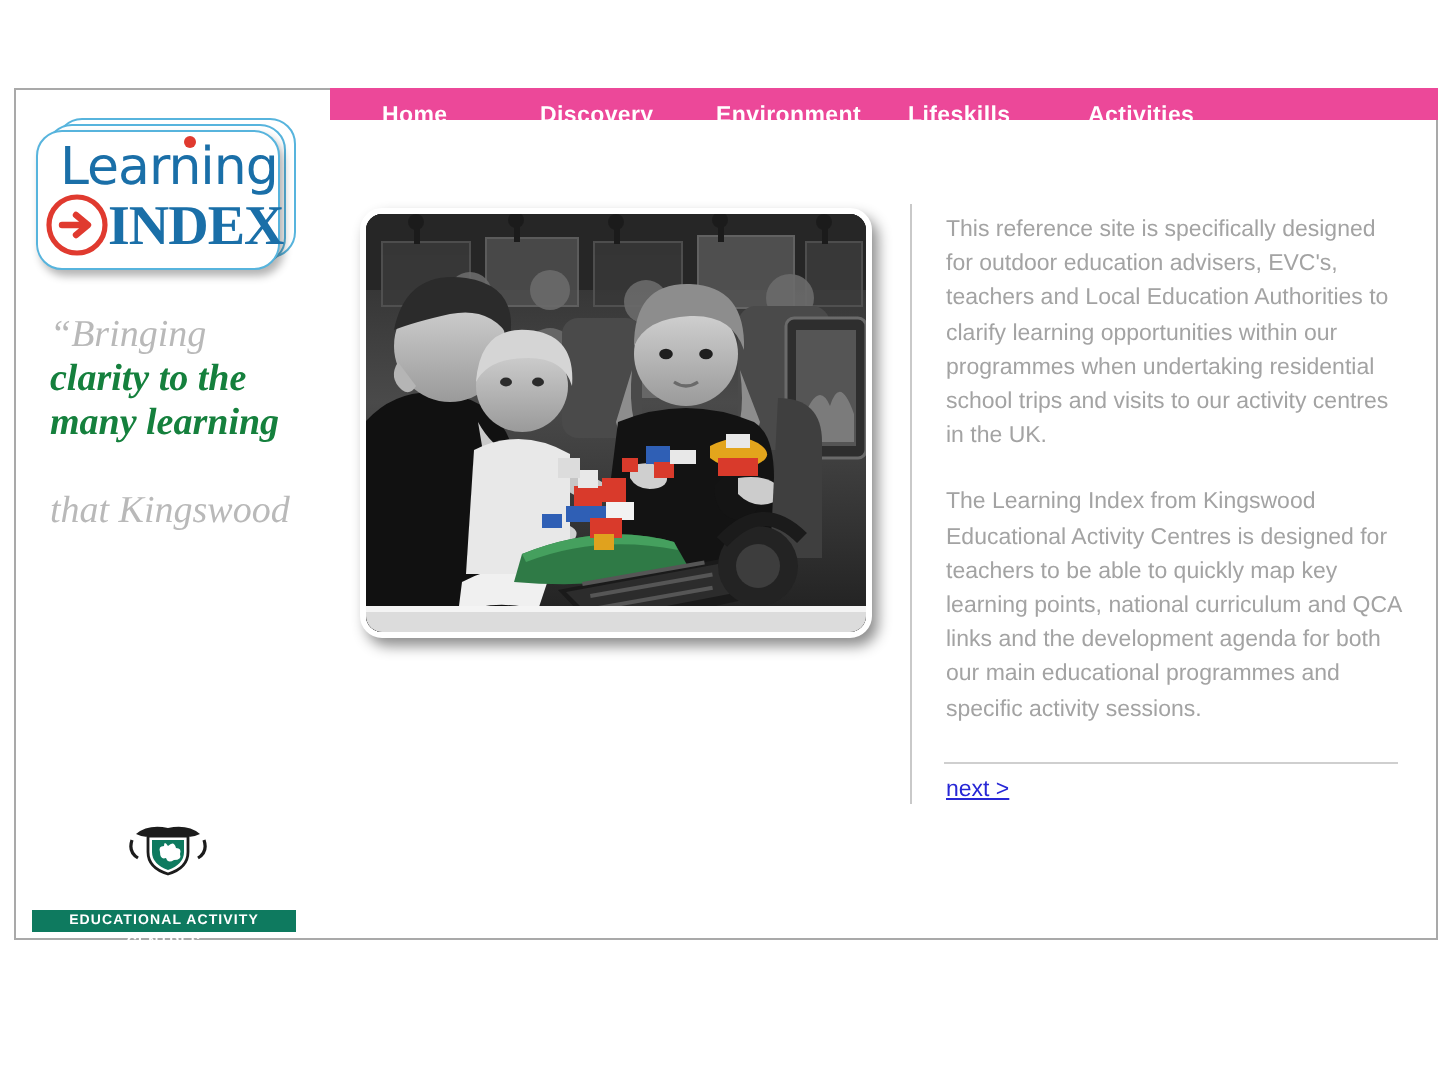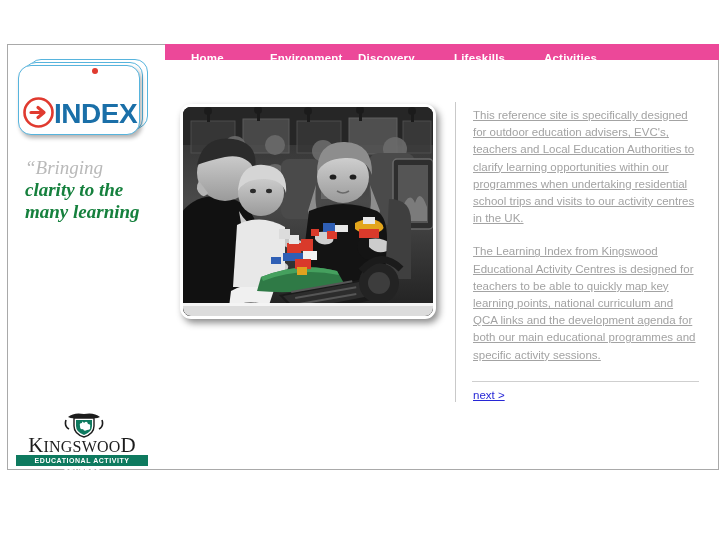--- a/index.html
+++ b/index.html
@@ -109,21 +109,21 @@
     width: 6px;
     height: 6px;
     border-radius: 50%;
     background: #e03a2f;
     z-index: 6;
   }
   #logo .word-index {
     position: absolute;
     left: 36px;
     top: 39px;
-    font-family: Liberation Sans, sans-serif;
+    font-family: Liberation Serif, serif;
     font-size: 28px;
     font-weight: bold;
     color: #1a6fa8;
     letter-spacing: -0.5px;
     z-index: 5;
   }
   #logo .arrow-badge {
     position: absolute;
     left: 5px;
     top: 38px;
@@ -174,21 +174,20 @@
 
   
   #copy {
     position: absolute;
     left: 473px;
     top: 107px;
     width: 228px;
     color: #a3a3a3;
     font-size: 11.5px;
     line-height: 17.2px;
-    text-decoration: underline;
   }
   #copy p { margin: 0 0 16px 0; }
 
   #rule {
     position: absolute;
     left: 472px;
     top: 381px;
     width: 227px;
     height: 1px;
     background: #cfcfcf;
@@ -249,47 +248,48 @@
 </style>
 </head>
 <body>
 
 <div id="page"></div>
 <div id="page-top-line"></div>
 
 <div id="navbar">
   <ul class="nav-list">
     <li class="nav-item">Home</li>
+    <li class="nav-item">Discovery</li>
     <li class="nav-item">Environment</li>
-    <li class="nav-item">Discovery</li>
     <li class="nav-item">Lifeskills</li>
     <li class="nav-item">Activities</li>
   </ul>
 </div>
 
 <div id="logo">
   <div class="logo-card back2"></div>
   <div class="logo-card back1"></div>
   <div class="logo-card front"></div>
+  <div class="word-learning">Learning</div>
   <div class="dot-i"></div>
   <div class="arrow-badge">
     <svg width="31" height="31" viewBox="0 0 31 31">
       <circle cx="15.5" cy="15.5" r="14" fill="#ffffff" stroke="#e03a2f" stroke-width="2.6"></circle>
       <path d="M8 15.5 h12 M15 10.5 L21 15.5 L15 20.5" fill="none" stroke="#e03a2f" stroke-width="3.2" stroke-linecap="round" stroke-linejoin="round"></path>
     </svg>
   </div>
   <div class="word-index">INDEX</div>
 </div>
 
 <div id="quote">
   <span class="grey">“Bringing</span><br>
   <span class="blue">clarity to the</span><br>
   <span class="blue">many learning</span><br>
   <br>
-  <br>
+  <span class="grey">that Kingswood</span><br>
 </div>
 
 <div id="photo">
   <svg width="250" height="209" viewBox="0 0 250 209">
     <defs>
       <linearGradient id="bg" x1="0" y1="0" x2="0" y2="1">
         <stop offset="0" stop-color="#2a2a2a"></stop>
         <stop offset="0.45" stop-color="#4a4a4a"></stop>
         <stop offset="1" stop-color="#1f1f1f"></stop>
       </linearGradient>
@@ -452,15 +452,14 @@
   <div class="crest">
     <svg width="40" height="26" viewBox="0 0 40 26">
       <path d="M4 5 q6 -5 16 -3 q10 -2 16 3 q-4 2 -7 1 q-3 3 -9 2 q-6 1 -9 -2 q-3 1 -7 -1z" fill="#1c1c1c"></path>
       <path d="M10 6 h20 v8 q0 8 -10 11 q-10 -3 -10 -11z" fill="#ffffff" stroke="#1c1c1c" stroke-width="1.4"></path>
       <path d="M12 8 h16 v6 q0 6 -8 9 q-8 -3 -8 -9z" fill="#0e7a5f"></path>
       <path d="M20 11 q3 -3 4 1 q3 0 2 3 q1 3 -3 3 q-3 2 -4 -1 q-3 1 -3 -3 q-1 -3 2 -3 q0 -3 2 0z" fill="#ffffff"></path>
       <rect x="15" y="2" width="10" height="3" fill="#1c1c1c"></rect>
       <path d="M2 8 q-2 6 3 9 M38 8 q2 6 -3 9" stroke="#1c1c1c" stroke-width="1.6" fill="none"></path>
     </svg>
   </div>
-  <div class="kw-name"><span>K</span><span class="small">INGSWOO</span><span>D</span></div>
   <div class="kw-strap">EDUCATIONAL ACTIVITY CENTRES</div>
 </div>
 
 </body></html>

